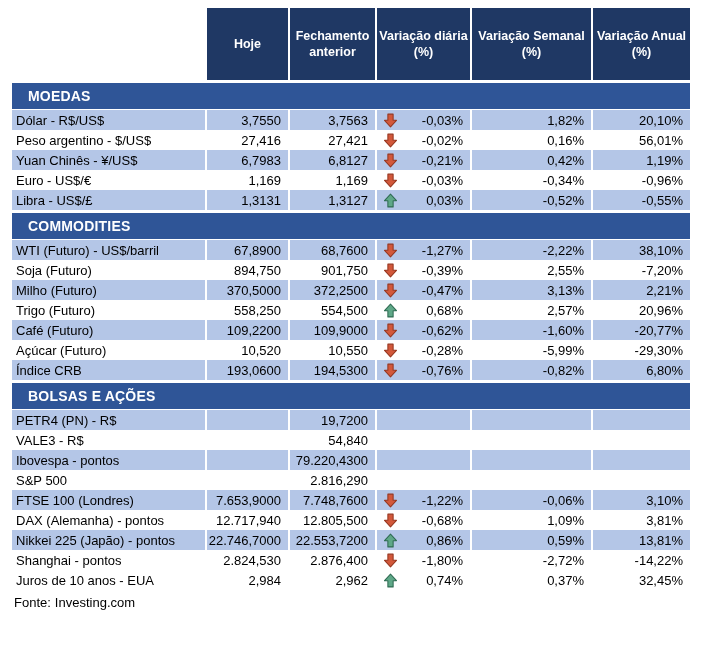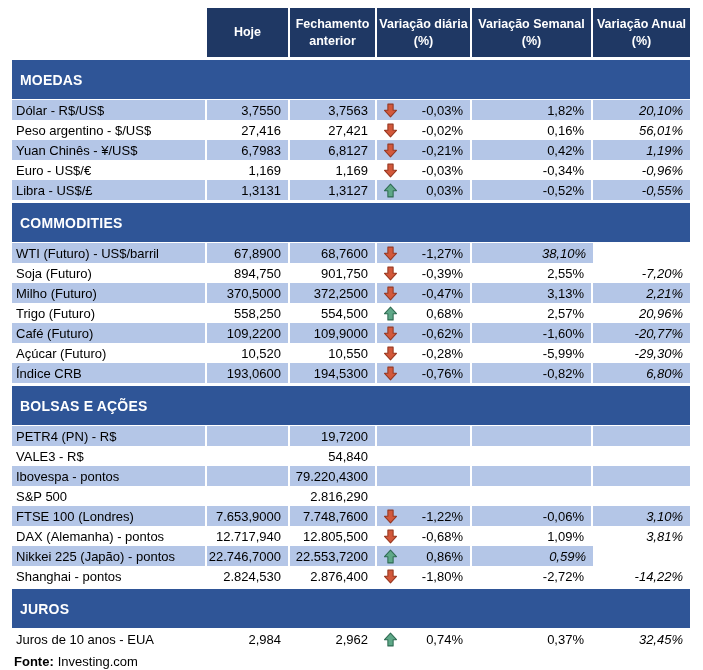--- a/index.html
+++ b/index.html
@@ -15,21 +15,21 @@
   .sheet {
     position: absolute;
     top: 8px;
     left: 12px;
     width: 678px;
   }
   
   .header-row {
     display: grid;
     grid-template-columns: 195px 83px 87px 95px 121px 97px;
-    height: 49px;
+    height: 72px;
   }
   .hcell {
     background: var(--header-bg);
     color: var(--header-text);
     font-weight: bold;
     font-size: 12.5px;
     line-height: 1.3;
     display: flex;
     align-items: center;
     justify-content: center;
@@ -37,71 +37,71 @@
     border-right: 2px solid #ffffff;
     box-sizing: border-box;
     padding: 0 2px;
   }
   .hcell:last-child { border-right: none; }
   .hcell.spacer { background: transparent; border-right: none; }
   
   .section-bar {
     margin-top: 3px;
     margin-bottom: 1px;
-    height: 39px;
+    height: 26px;
     background: var(--section-bg);
     color: #ffffff;
     font-weight: bold;
     font-size: 14px;
     letter-spacing: 0.2px;
     display: flex;
     align-items: center;
-    padding-left: 8px;
+    padding-left: 16px;
     box-sizing: border-box;
   }
   
   .row {
     display: grid;
     grid-template-columns: 195px 83px 87px 95px 121px 97px;
     height: 20px;
     font-size: 13px;
   }
   .cell {
     box-sizing: border-box;
     height: 100%;
     display: flex;
     align-items: center;
     border-right: 2px solid #ffffff;
     background: var(--row-plain);
     padding: 0 7px 0 4px;
     white-space: nowrap;
     overflow: hidden;
   }
-  .cell:last-child { border-right: none; font-style: italic; }
+  .cell:last-child { border-right: none; }
   .row.shaded .cell { background: var(--row-shaded); }
   .cell.label { justify-content: flex-start; }
   .cell.num { justify-content: flex-end; }
   .cell.diaria {
     justify-content: space-between;
     padding-left: 6px;
   }
   .arrow-slot {
     display: flex;
     align-items: center;
     width: 16px;
     height: 15px;
   }
   .arrow-slot svg { display: block; }
   
   .source {
     margin-top: 5px;
     font-size: 13px;
     padding-left: 2px;
   }
-  .source .src-label { font-weight: bold; }
+  .source .src-label { font-weight: normal; }
   .source .src-value { margin-left: 4px; }
 </style>
 </head>
 <body>
 
 <div class="sheet">
 
   <div class="header-row">
     <div class="hcell spacer"></div>
     <div class="hcell">Hoje</div>
@@ -211,20 +211,21 @@
     <div class="cell num">67,8900</div>
     <div class="cell num">68,7600</div>
     <div class="cell num diaria">
       <span class="arrow-slot">
                 <svg width="15" height="15" viewBox="0 0 16 16">
                   <path d="M5.2 1.2 h5.6 v6.6 h3.6 L8 14.8 L1.6 7.8 h3.6 z" fill="#D2583B" stroke="#96361F" stroke-width="1.1" stroke-linejoin="round"></path>
                 </svg>
               </span>
       <span class="val">-1,27%</span>
     </div>
+    <div class="cell num">-2,22%</div>
     <div class="cell num">38,10%</div>
   </div>
 
   <div class="row">
     <div class="cell label">Soja (Futuro)</div>
     <div class="cell num">894,750</div>
     <div class="cell num">901,750</div>
     <div class="cell num diaria">
       <span class="arrow-slot">
                 <svg width="15" height="15" viewBox="0 0 16 16">
@@ -410,20 +411,21 @@
     <div class="cell num">22.553,7200</div>
     <div class="cell num diaria">
       <span class="arrow-slot">
                 <svg width="15" height="15" viewBox="0 0 16 16">
                   <path d="M8 1.2 L14.4 8.2 H10.8 V14.8 H5.2 V8.2 H1.6 z" fill="#5FA888" stroke="#2E6B52" stroke-width="1.1" stroke-linejoin="round"></path>
                 </svg>
               </span>
       <span class="val">0,86%</span>
     </div>
     <div class="cell num">0,59%</div>
+    <div class="cell num">13,81%</div>
   </div>
 
   <div class="row">
     <div class="cell label">Shanghai - pontos</div>
     <div class="cell num">2.824,530</div>
     <div class="cell num">2.876,400</div>
     <div class="cell num diaria">
       <span class="arrow-slot">
                 <svg width="15" height="15" viewBox="0 0 16 16">
                   <path d="M5.2 1.2 h5.6 v6.6 h3.6 L8 14.8 L1.6 7.8 h3.6 z" fill="#D2583B" stroke="#96361F" stroke-width="1.1" stroke-linejoin="round"></path>
@@ -431,23 +433,20 @@
               </span>
       <span class="val">-1,80%</span>
     </div>
     <div class="cell num">-2,72%</div>
     <div class="cell num">-14,22%</div>
   </div>
 </div>
   </div>
 
   <div class="section">
-    <div class="section-bar">
-      <span class="section-title">JUROS</span>
-    </div>
     <div class="rows">
   <div class="row">
     <div class="cell label">Juros de 10 anos - EUA</div>
     <div class="cell num">2,984</div>
     <div class="cell num">2,962</div>
     <div class="cell num diaria">
       <span class="arrow-slot">
                 <svg width="15" height="15" viewBox="0 0 16 16">
                   <path d="M8 1.2 L14.4 8.2 H10.8 V14.8 H5.2 V8.2 H1.6 z" fill="#5FA888" stroke="#2E6B52" stroke-width="1.1" stroke-linejoin="round"></path>
                 </svg>

